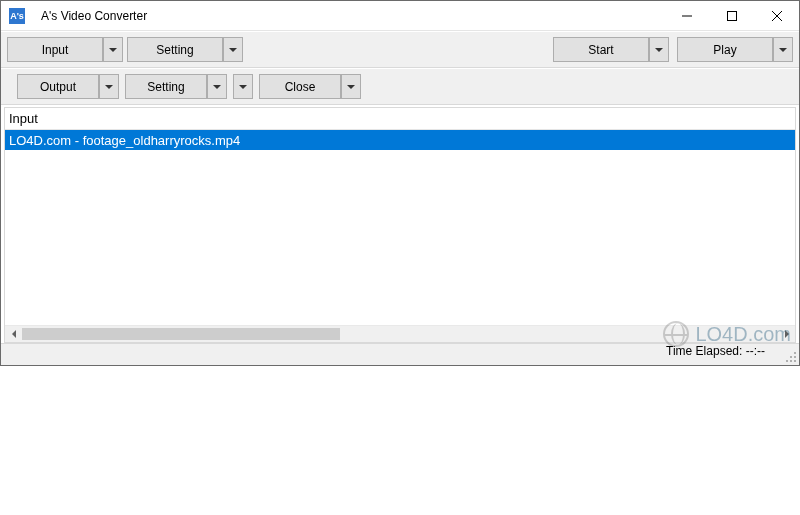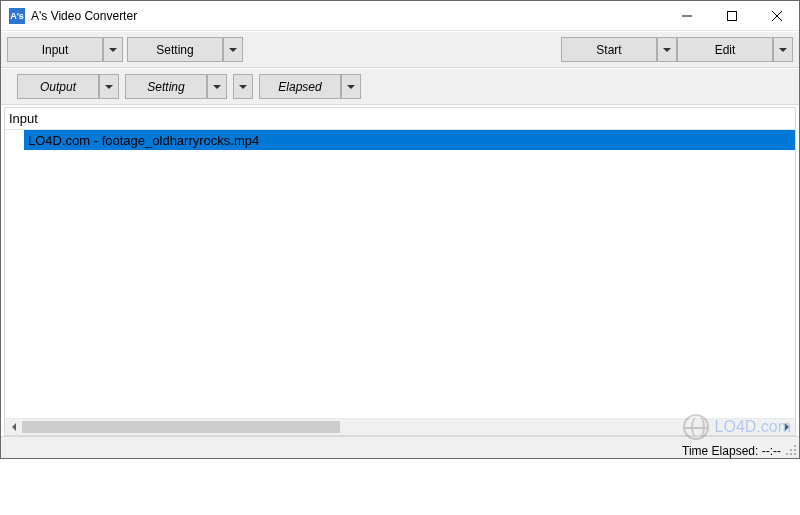--- a/index.html
+++ b/index.html
@@ -4,21 +4,21 @@
 <style>
   * { box-sizing: border-box; margin: 0; padding: 0; }
   html, body { width: 800px; height: 515px; overflow: hidden; }
   body {
     font-family: "Segoe UI", Tahoma, sans-serif;
     font-size: 12px;
     background: #fff;
   }
   .window {
     width: 800px;
-    height: 459px;
+    height: 366px;
     border: 1px solid #6a6a6a;
     display: flex;
     flex-direction: column;
     background: #fff;
     position: relative;
   }
   
   .titlebar {
     height: 30px;
     display: flex;
@@ -30,21 +30,21 @@
     width: 16px; height: 16px;
     margin-left: 8px;
     background: #2e77d0;
     display: flex; align-items: center; justify-content: center;
     color: #fff;
     font-size: 9px;
     font-weight: bold;
     font-family: Arial, sans-serif;
   }
   .titlebar .title {
-    margin-left: 6px;
+    margin-left: 16px;
     font-size: 12px;
     color: #000;
   }
   .titlebar .spacer { flex: 1; }
   .winbtn {
     width: 45px; height: 29px;
     display: flex; align-items: center; justify-content: center;
     background: transparent;
     color: #000;
   }
@@ -79,31 +79,30 @@
   }
   .split-btn .btn-caret::after {
     content: "";
     border-left: 4px solid transparent;
     border-right: 4px solid transparent;
     border-top: 4px solid #333;
   }
   .toolbar .tb-group-left .split-btn .btn-main { width: 96px; }
   .toolbar .tb-group-right .split-btn .btn-main { width: 96px; }
   .tb-group-left { display: flex; gap: 4px; }
-  .tb-group-right { display: flex; gap: 0; margin-left: auto; }
+  .tb-group-right { display: flex; gap: 8px; margin-left: auto; }
 
   
   .toolbar2 {
     background: #f0f0f0;
     border-top: 1px solid #fff;
     border-bottom: 1px solid #d9d9d9;
     padding: 5px 6px 5px 16px;
     display: flex;
     gap: 6px;
-    font-style: italic;
   }
   .toolbar2 .split-btn .btn-main { width: 82px; }
 
   
   .panel {
     flex: 1;
     margin: 2px 3px 0 3px;
     border: 1px solid #d9d9d9;
     display: flex; flex-direction: column;
     background: #fff;
@@ -124,22 +123,21 @@
     position: relative;
   }
   .row {
     height: 20px;
     display: flex; align-items: center;
     padding-left: 4px;
     font-size: 13px;
   }
   .row.selected {
     background: #0078d7;
-    color: #000000;
-    margin-left: 19px;
+    color: #ffffff;
   }
   
   .hscroll {
     height: 17px;
     background: #f0f0f0;
     display: flex;
     align-items: stretch;
     border-top: 1px solid #e9e9e9;
   }
   .hscroll .arrow {
@@ -159,22 +157,22 @@
   .hscroll .thumb {
     position: absolute; top: 2px; bottom: 2px; left: 0; width: 42%;
     background: #cdcdcd;
   }
 
   
   .statusbar {
     height: 22px;
     background: #f0f0f0;
     border-top: 1px solid #d9d9d9;
-    display: flex; align-items: flex-end;
-    padding-right: 18px;
+    display: flex; align-items: flex-start;
+    padding-right: 34px;
     font-size: 12px;
     color: #000;
     position: relative;
   }
   .statusbar .status-right { margin-left: auto; }
   .statusbar .grip {
     position: absolute; right: 2px; bottom: 2px;
     width: 12px; height: 12px;
   }
   .statusbar .grip svg { display: block; }
@@ -193,21 +191,21 @@
     position: relative;
   }
   .watermark .globe::before {
     content: ""; position: absolute; left: 50%; top: 0; bottom: 0; width: 10px; margin-left: -5px;
     border-left: 2px solid #777; border-right: 2px solid #777; border-radius: 50%;
   }
   .watermark .globe::after {
     content: ""; position: absolute; left: 0; right: 0; top: 50%; height: 0; border-top: 2px solid #777;
   }
   .watermark .txt {
-    font-size: 16px; color: #3b82f6; font-weight: 400;
+    font-size: 20px; color: #0c4a6e; font-weight: 400;
     font-family: Arial, sans-serif;
   }
 </style>
 </head>
 <body>
 
 <div class="window">
 
   <div class="titlebar">
     <div class="app-icon">A's</div>
@@ -247,21 +245,21 @@
       </div>
     </div>
     <div class="tb-group-right">
       <div class="split-btn">
         <div class="btn-main">Start</div>
         <div class="btn-caret">
             <span></span>
           </div>
       </div>
       <div class="split-btn">
-        <div class="btn-main">Edit</div>
+        <div class="btn-main">Play</div>
         <div class="btn-caret">
             <span></span>
           </div>
       </div>
     </div>
   </div>
 
   <div class="toolbar2">
     <div class="split-btn">
       <div class="btn-main">Output</div>
@@ -274,21 +272,21 @@
       <div class="btn-caret">
           <span></span>
         </div>
     </div>
     <div class="split-btn">
       <div class="btn-caret">
           <span></span>
         </div>
     </div>
     <div class="split-btn">
-      <div class="btn-main">Elapsed</div>
+      <div class="btn-main">Close</div>
       <div class="btn-caret">
           <span></span>
         </div>
     </div>
   </div>
 
   <div class="panel">
     <div class="col-header">Input</div>
     <div class="list">
       <div class="row selected">LO4D.com - footage_oldharryrocks.mp4</div>

